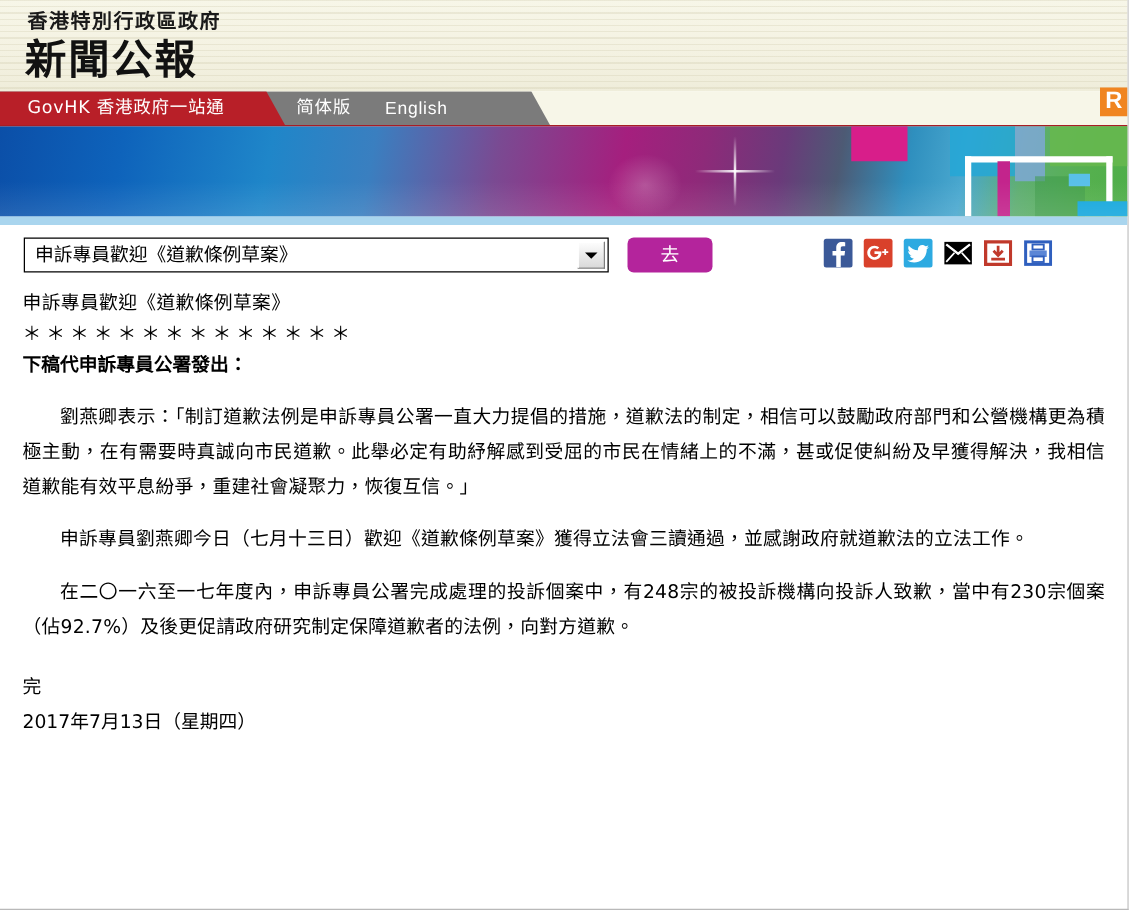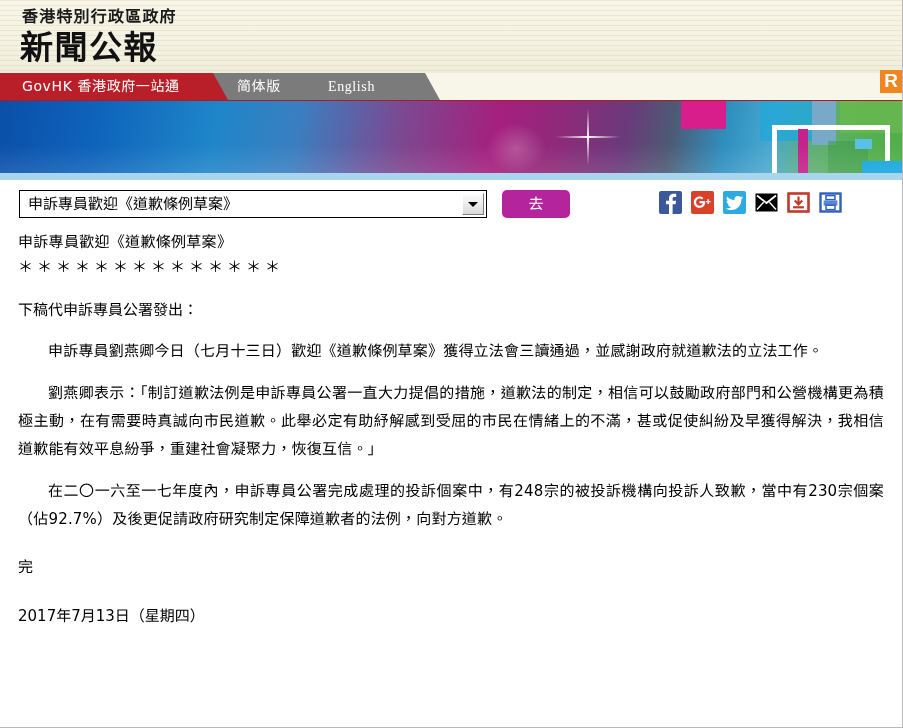--- a/index.html
+++ b/index.html
@@ -116,21 +116,21 @@
     line-height: 27px;
     color: #ffffff;
     font-size: 14px;
     letter-spacing: 0.6px;
     white-space: nowrap;
     cursor: pointer;
     z-index: 5;
   }
   .nav-govhk  { left: 22px; }
   .nav-sc     { left: 237px; }
-  .nav-en     { left: 328px; font-family: Liberation Serif, serif; }
+  .nav-en     { left: 308px; font-family: Liberation Sans, sans-serif; }
 
   
   .banner {
     position: relative;
     height: 72px;
     overflow: hidden;
     border-top: 1px solid #a81d24;
     background:
       linear-gradient(100deg,
         #0b4fa8 0%,
@@ -342,36 +342,36 @@
     font-weight: normal;
     line-height: 25px;
     letter-spacing: 0.3px;
   }
   .art-stars {
     line-height: 25px;
     letter-spacing: 4px;
     white-space: nowrap;
   }
   .art-from {
-    margin-top: 18px;
     line-height: 25px;
+    font-weight: bold;
   }
   .art-p {
     margin: 14px 0 0 0;
     text-indent: 2em;
     text-align: justify;
     line-height: 28px;
     letter-spacing: 0.2px;
   }
   .art-end {
     margin-top: 22px;
     line-height: 25px;
   }
   .art-date {
-    margin-top: 25px;
+    margin-top: 4px;
     line-height: 23px;
   }
   .art-time {
     line-height: 23px;
   }
 </style>
 </head>
 <body>
 
 <div id="page">
@@ -465,21 +465,21 @@
       </div>
 
     </div>
   </div>
 
   <div class="article">
     <p class="art-title">申訴專員歡迎《道歉條例草案》</p>
     <div class="art-stars">＊＊＊＊＊＊＊＊＊＊＊＊＊＊</div>
     <div class="art-from">下稿代申訴專員公署發出：</div>
 
+    <p class="art-p">劉燕卿表示：「制訂道歉法例是申訴專員公署一直大力提倡的措施，道歉法的制定，相信可以鼓勵政府部門和公營機構更為積極主動，在有需要時真誠向市民道歉。此舉必定有助紓解感到受屈的市民在情緒上的不滿，甚或促使糾紛及早獲得解決，我相信道歉能有效平息紛爭，重建社會凝聚力，恢復互信。」</p>
     <p class="art-p">申訴專員劉燕卿今日（七月十三日）歡迎《道歉條例草案》獲得立法會三讀通過，並感謝政府就道歉法的立法工作。</p>
-    <p class="art-p">劉燕卿表示：「制訂道歉法例是申訴專員公署一直大力提倡的措施，道歉法的制定，相信可以鼓勵政府部門和公營機構更為積極主動，在有需要時真誠向市民道歉。此舉必定有助紓解感到受屈的市民在情緒上的不滿，甚或促使糾紛及早獲得解決，我相信道歉能有效平息紛爭，重建社會凝聚力，恢復互信。」</p>
     <p class="art-p">在二〇一六至一七年度內，申訴專員公署完成處理的投訴個案中，有248宗的被投訴機構向投訴人致歉，當中有230宗個案（佔92.7%）及後更促請政府研究制定保障道歉者的法例，向對方道歉。</p>
 
     <div class="art-end">完</div>
     <div class="art-date">2017年7月13日（星期四）</div>
   </div>
 
 </div>
 
 </body></html>

